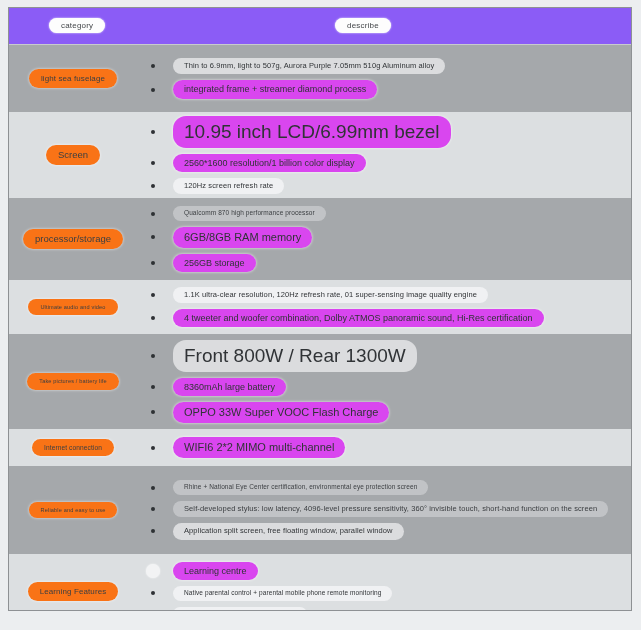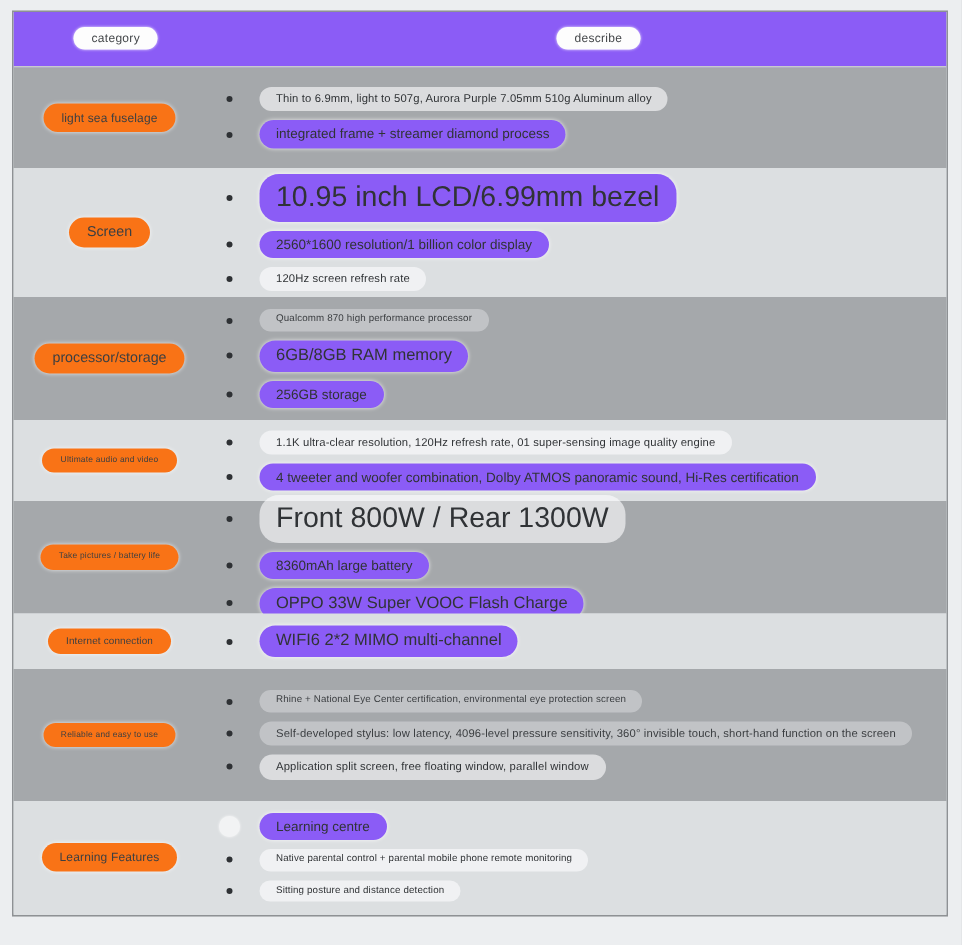--- a/index.html
+++ b/index.html
@@ -40,21 +40,21 @@
     top: 10px;
     background: #fdfdfd;
     border-radius: 11px;
     padding: 3px 12px;
     font-size: 8px;
     color: #44474a;
     letter-spacing: .2px;
     box-shadow: 0 0 2px rgba(255,255,255,.9);
   }
   .header-pill.cat  { left: 40px; }
-  .header-pill.desc { left: 362px; }
+  .header-pill.desc { left: 326px; }
 
   
   .row {
     position: relative;
     display: flex;
     align-items: center;
     box-sizing: border-box;
   }
   .row.dark  { background: #a5a8ab; }
   .row.light { background: #dcdfe1; }
@@ -111,21 +111,21 @@
   }
   .desc-pill {
     display: inline-block;
     border-radius: 13px;
     padding: 3px 11px;
     color: #303336;
     white-space: nowrap;
     line-height: 1.35;
   }
   
-  .desc-pill.solid  { background: #8b5cf6; box-shadow: 0 0 3px rgba(255,255,255,.8); }
+  .desc-pill.solid  { background: #d946ef; box-shadow: 0 0 3px rgba(255,255,255,.8); }
   .desc-pill.faint  { background: rgba(252,252,253,.62); }
   .desc-pill.ghost  { background: rgba(250,250,252,.34); color: #3b3e41; }
 
   
   .fs-xs { font-size: 6.5px; letter-spacing: .1px; }
   .fs-s  { font-size: 7.5px; letter-spacing: .1px; }
   .fs-m  { font-size: 9px; }
   .fs-l  { font-size: 11px; }
   .fs-xl { font-size: 19px; }
 
@@ -206,21 +206,21 @@
           <div class="bullet-line">
             <span class="dot"></span>
             <span class="desc-pill faint fs-s">1.1K ultra-clear resolution, 120Hz refresh rate, 01 super-sensing image quality engine</span>
           </div>
           <div class="bullet-line">
             <span class="dot"></span>
             <span class="desc-pill solid fs-m">4 tweeter and woofer combination, Dolby ATMOS panoramic sound, Hi-Res certification</span>
           </div>
         </div>
       </div>
-      <div class="row dark" style="height: 75px;">
+      <div class="row dark" style="height: 95px;">
         <div class="cat-cell">
           <div class="cat-pill fs-xxs">Take pictures / battery life</div>
         </div>
         <div class="desc-cell">
           <div class="bullet-line">
             <span class="dot"></span>
             <span class="desc-pill faint fs-xl">Front 800W / Rear 1300W</span>
           </div>
           <div class="bullet-line">
             <span class="dot"></span>

